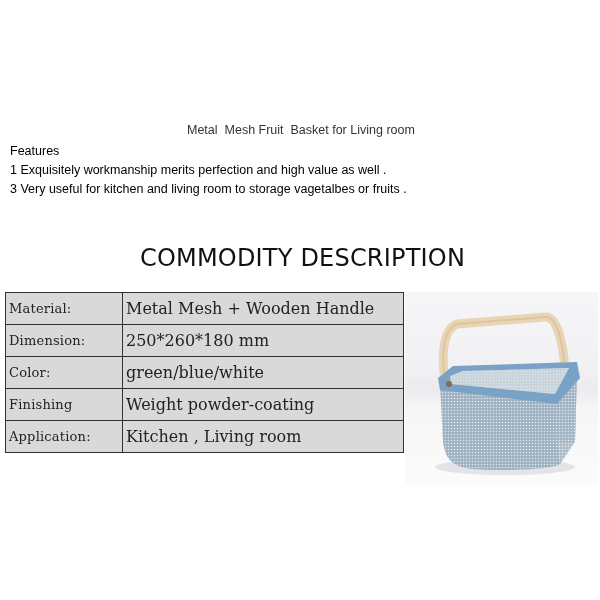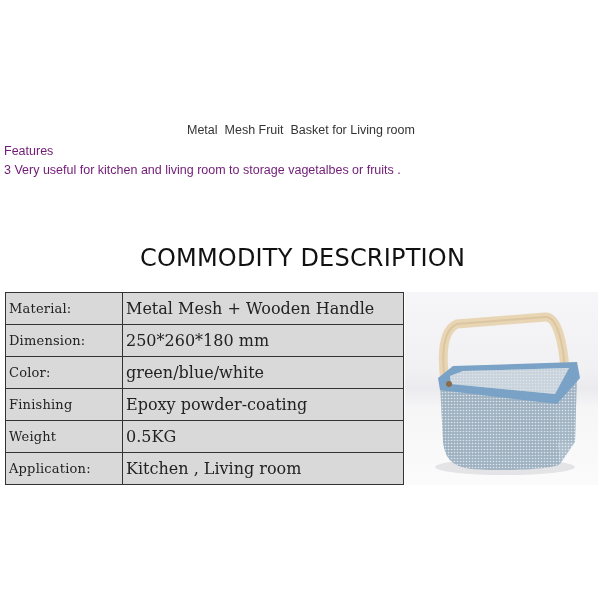--- a/index.html
+++ b/index.html
@@ -3,22 +3,22 @@
 <meta charset="utf-8">
 <style>
   html, body { margin: 0; padding: 0; background: #ffffff; }
   body { width: 600px; height: 600px; position: relative; overflow: hidden; }
   .title {
     position: absolute; left: 0; top: 123px; width: 600px;
     font-family: "Liberation Sans", sans-serif; font-size: 12.5px; color: #333;
   }
   .title span { position: absolute; left: 187px; white-space: pre; }
   .features {
-    position: absolute; left: 4px; top: 142px;
-    font-family: "Liberation Sans", sans-serif; font-size: 12.5px; color: #701a75;
+    position: absolute; left: 10px; top: 142px;
+    font-family: "Liberation Sans", sans-serif; font-size: 12.5px; color: #000000;
     line-height: 19px; white-space: pre;
   }
   .heading {
     position: absolute; left: 0; top: 244px; width: 605px; text-align: center;
     font-family: "DejaVu Sans", sans-serif; font-size: 24px; color: #111;
     letter-spacing: 0.2px;
   }
   table.spec {
     position: absolute; left: 5px; top: 292px;
     border-collapse: collapse; background: #d9d9d9;
@@ -36,45 +36,41 @@
     overflow: hidden;
   }
 </style>
 </head>
 <body>
 
 <div class="title">
   <span>Metal  Mesh Fruit  Basket for Living room</span>
 </div>
 
-<div class="features"><div>Features</div><div>3 Very useful for kitchen and living room to storage vagetalbes or fruits .</div></div>
+<div class="features"><div>Features</div><div>1 Exquisitely workmanship merits perfection and high value as well .</div><div>3 Very useful for kitchen and living room to storage vagetalbes or fruits .</div></div>
 
 <div class="heading">COMMODITY DESCRIPTION</div>
 
 <table class="spec">
   <tbody>
       <tr>
     <td class="k">Material:</td>
     <td class="v">Metal Mesh + Wooden Handle</td>
   </tr>
   <tr>
     <td class="k">Dimension:</td>
     <td class="v">250*260*180 mm</td>
   </tr>
   <tr>
     <td class="k">Color:</td>
     <td class="v">green/blue/white</td>
   </tr>
   <tr>
     <td class="k">Finishing</td>
-    <td class="v">Epoxy powder-coating</td>
-  </tr>
-  <tr>
-    <td class="k">Weight</td>
-    <td class="v">0.5KG</td>
+    <td class="v">Weight powder-coating</td>
   </tr>
   <tr>
     <td class="k">Application:</td>
     <td class="v">Kitchen ,  Living room</td>
   </tr>
 </tbody>
   </table>
 
 <div class="photo">
   <svg width="193" height="193" viewBox="0 0 193 193">

